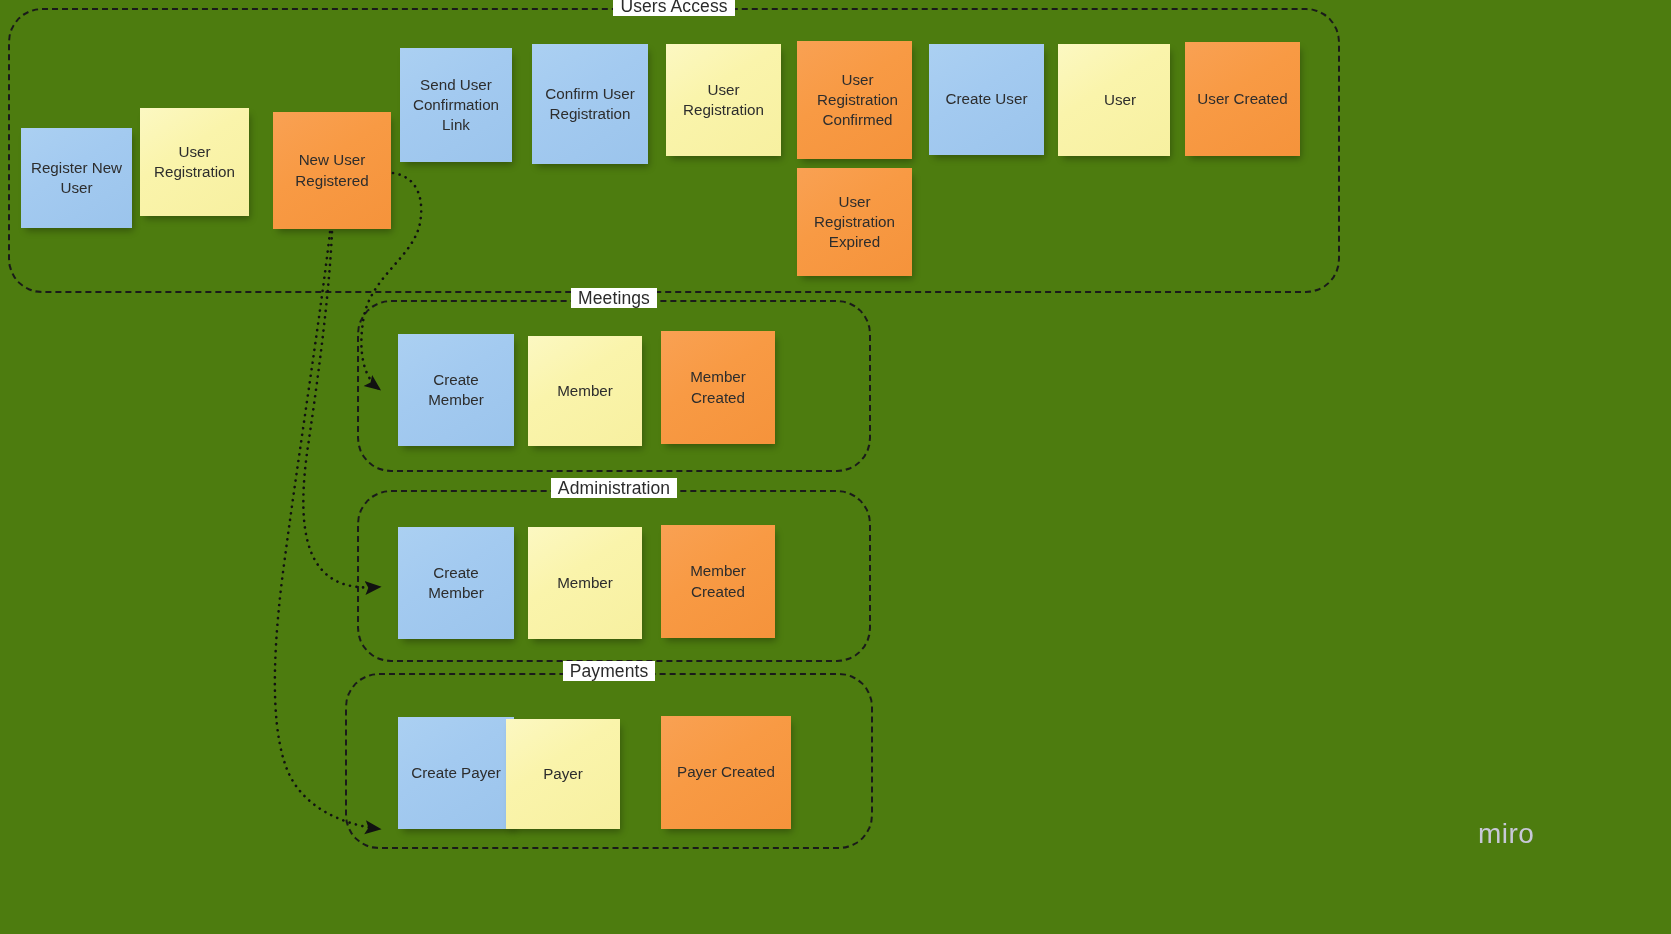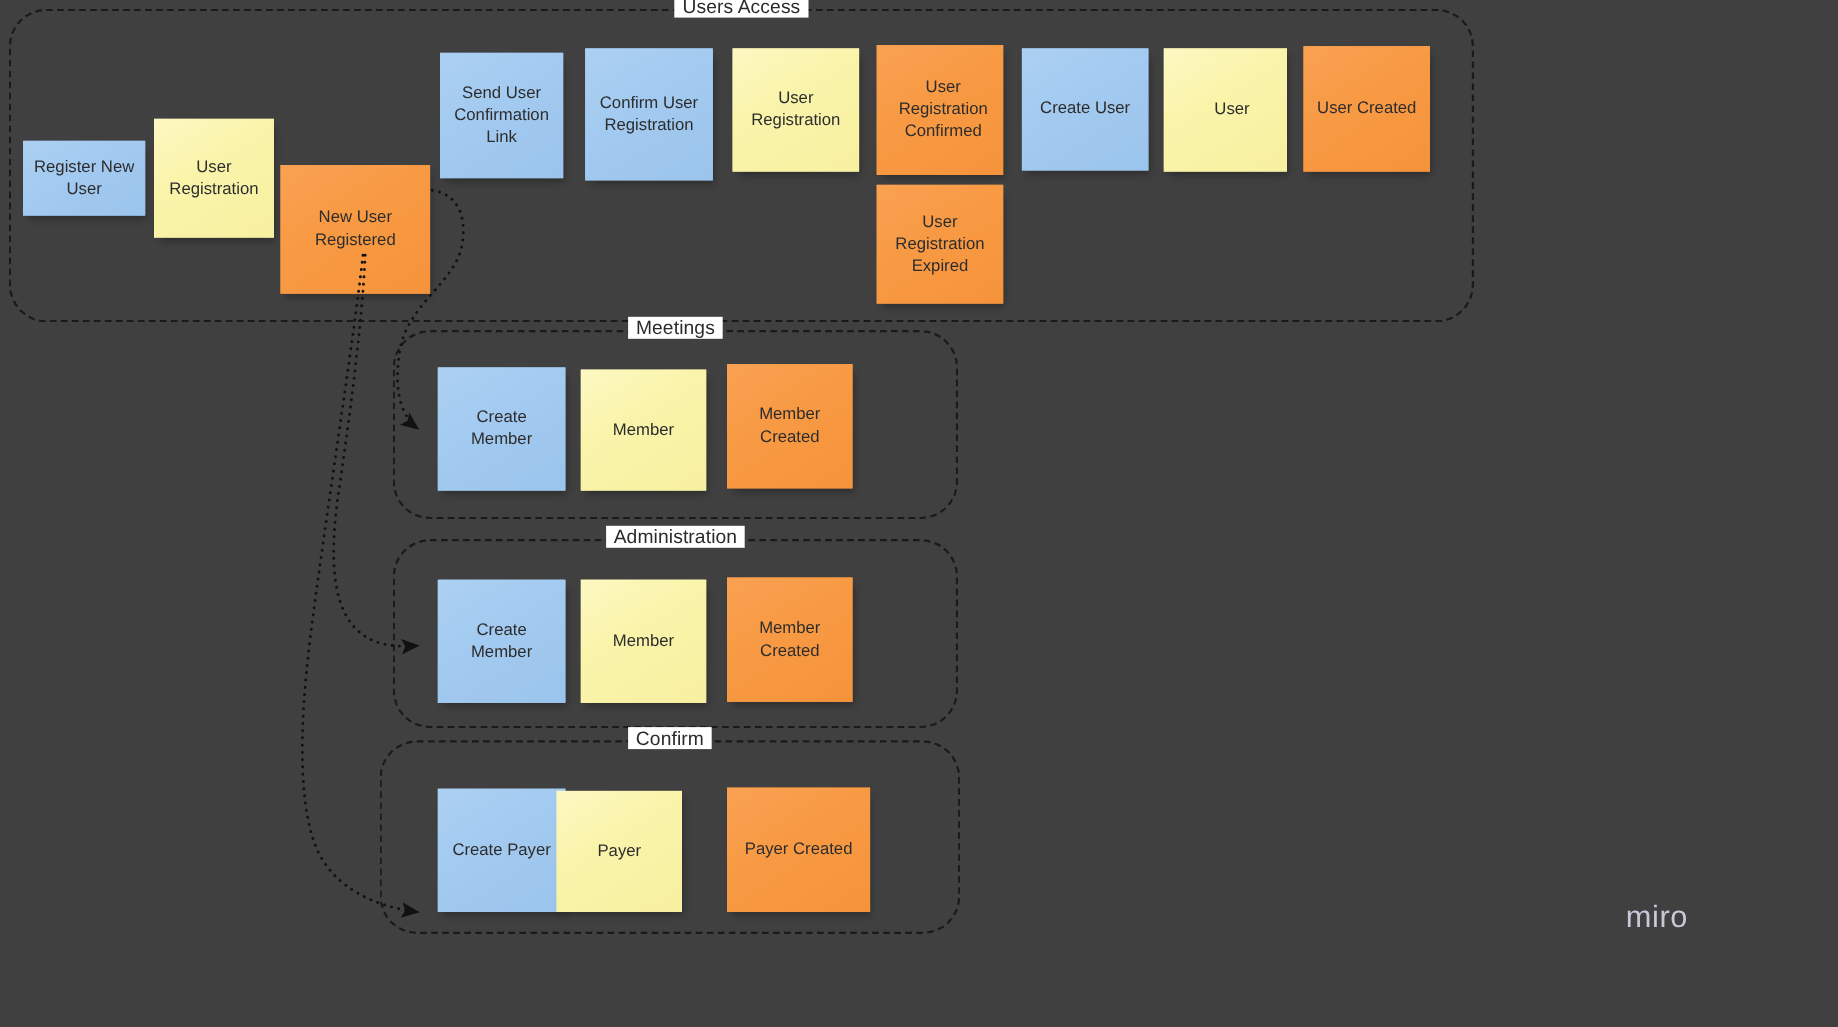--- a/index.html
+++ b/index.html
@@ -10,21 +10,21 @@
     background: #ffffff;
   }
   body {
     font-family: "Liberation Sans", "DejaVu Sans", sans-serif;
     -webkit-font-smoothing: antialiased;
   }
   #board {
     position: relative;
     width: 1671px;
     height: 934px;
-    background: #404040;
+    background: #4d7c0f;
     overflow: hidden;
   }
 
   
   #connectors {
     position: absolute;
     left: 0; top: 0;
     width: 1671px;
     height: 934px;
     pointer-events: none;
@@ -99,27 +99,27 @@
 </style>
 </head>
 <body>
 
 <div id="board">
 
   <div id="groups-layer">
       <div class="group" style="left: 8px; top: 8px; width: 1332px; height: 285px;">
         <div class="group-title"><span>Users Access</span></div>
       </div>
-      <div class="note note-blue" style="left: 21px; top: 128px; width: 111px; height: 68px;">
+      <div class="note note-blue" style="left: 21px; top: 128px; width: 111px; height: 100px;">
         <span class="note-text">Register New User</span>
       </div>
       <div class="note note-yellow" style="left: 140px; top: 108px; width: 109px; height: 108px;">
         <span class="note-text">User Registration</span>
       </div>
-      <div class="note note-orange" style="left: 255px; top: 112px; width: 136px; height: 117px; margin-top: 38px;">
+      <div class="note note-orange" style="left: 273px; top: 112px; width: 118px; height: 117px;">
         <span class="note-text">New User Registered</span>
       </div>
       <div class="note note-blue" style="left: 400px; top: 48px; width: 112px; height: 114px;">
         <span class="note-text">Send User Confirmation Link</span>
       </div>
       <div class="note note-blue" style="left: 532px; top: 44px; width: 116px; height: 120px;">
         <span class="note-text">Confirm User Registration</span>
       </div>
       <div class="note note-yellow" style="left: 666px; top: 44px; width: 115px; height: 112px;">
         <span class="note-text">User Registration</span>
@@ -157,21 +157,21 @@
       <div class="note note-blue" style="left: 398px; top: 527px; width: 116px; height: 112px;">
         <span class="note-text">Create Member</span>
       </div>
       <div class="note note-yellow" style="left: 528px; top: 527px; width: 114px; height: 112px;">
         <span class="note-text">Member</span>
       </div>
       <div class="note note-orange" style="left: 661px; top: 525px; width: 114px; height: 113px;">
         <span class="note-text">Member Created</span>
       </div>
       <div class="group" style="left: 345px; top: 673px; width: 528px; height: 176px;">
-        <div class="group-title"><span>Confirm</span></div>
+        <div class="group-title"><span>Payments</span></div>
       </div>
       <div class="note note-blue" style="left: 398px; top: 717px; width: 116px; height: 112px;">
         <span class="note-text">Create Payer</span>
       </div>
       <div class="note note-yellow" style="left: 506px; top: 719px; width: 114px; height: 110px;">
         <span class="note-text">Payer</span>
       </div>
       <div class="note note-orange" style="left: 661px; top: 716px; width: 130px; height: 113px;">
         <span class="note-text">Payer Created</span>
       </div>

